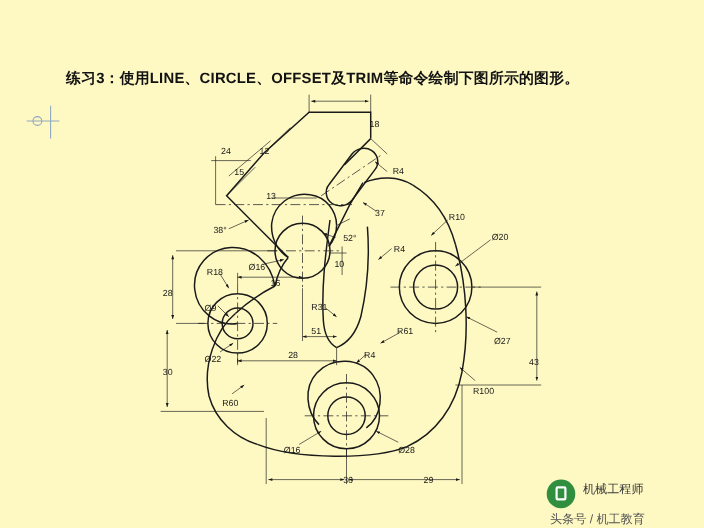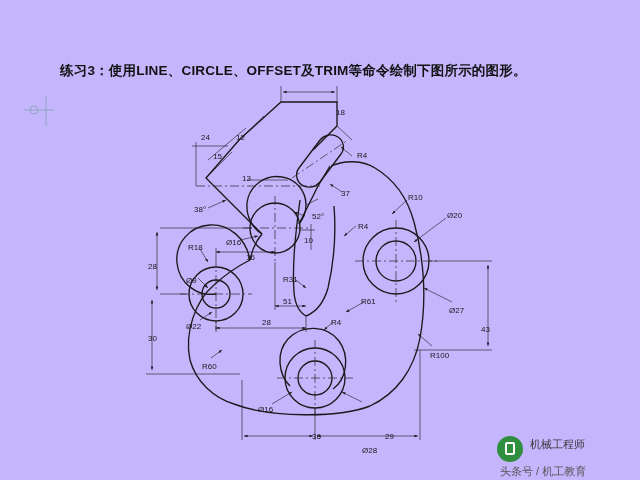--- a/index.html
+++ b/index.html
@@ -5,21 +5,21 @@
   html,body{margin:0;padding:0;}
   body{
     width:640px;height:480px;
     background:#ffffff;
     font-family:"Liberation Sans", sans-serif;
     overflow:hidden;
     position:relative;
   }
   #page{
     position:absolute;left:0;top:0;width:640px;height:480px;
-    background:#c4b5fd;
+    background:#fef9c3;
   }
   .slide-title{
     position:absolute;
     left:60px;top:62px;
     font-size:13.5px;
     font-weight:bold;
     color:#121212;
     letter-spacing:0.2px;
     white-space:nowrap;
   }
@@ -237,21 +237,21 @@
         <div class="dim-text" style="left: 283px; top: 275px;">R31</div>
         <div class="dim-text" style="left: 361px; top: 297px;">R61</div>
         <div class="dim-text" style="left: 202px; top: 362px;">R60</div>
         <div class="dim-text" style="left: 430px; top: 351px;">R100</div>
         <div class="dim-text" style="left: 447px; top: 211px;">Ø20</div>
         <div class="dim-text" style="left: 449px; top: 306px;">Ø27</div>
         <div class="dim-text" style="left: 226px; top: 238px;">Ø16</div>
         <div class="dim-text" style="left: 186px; top: 276px;">Ø9</div>
         <div class="dim-text" style="left: 186px; top: 322px;">Ø22</div>
         <div class="dim-text" style="left: 258px; top: 405px;">Ø16</div>
-        <div class="dim-text" style="left: 362px; top: 405px; margin-top: 41px;">Ø28</div>
+        <div class="dim-text" style="left: 362px; top: 405px;">Ø28</div>
       </div>
   </div>
 
   <div class="wm-circle"></div>
   <div class="wm wm-line1">机械工程师</div>
   <div class="wm wm-line2">头条号 / 机工教育</div>
 
 </div>
 
 </body></html>

